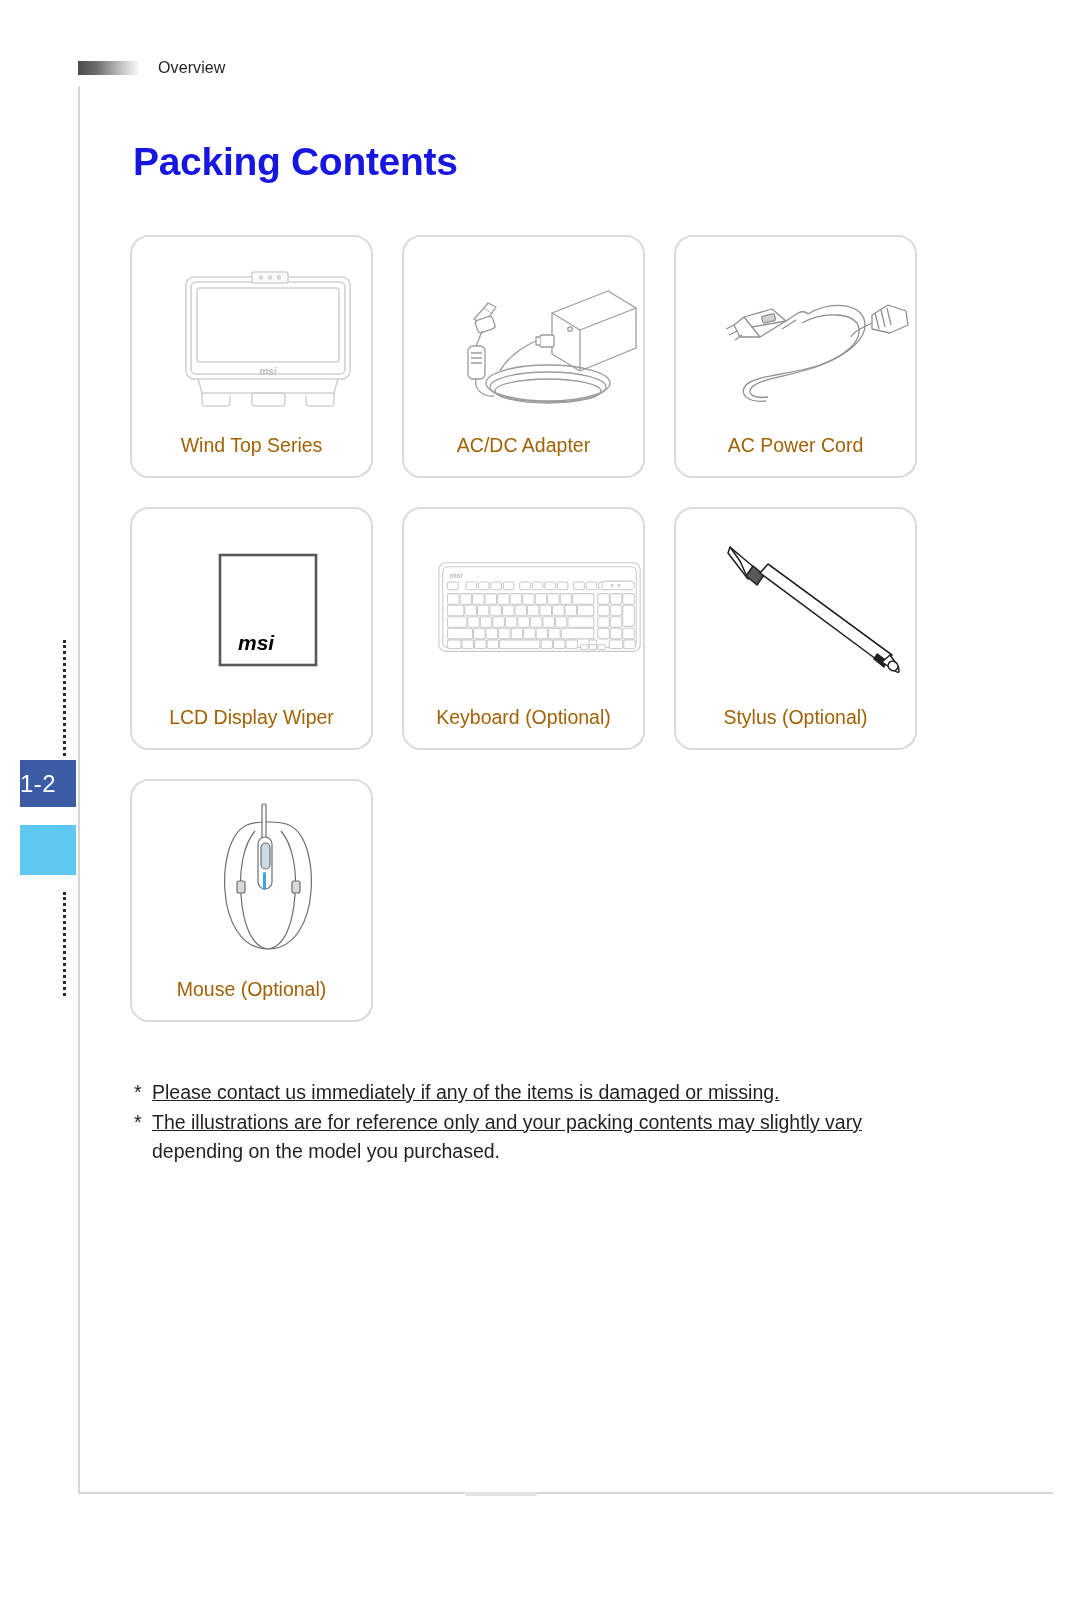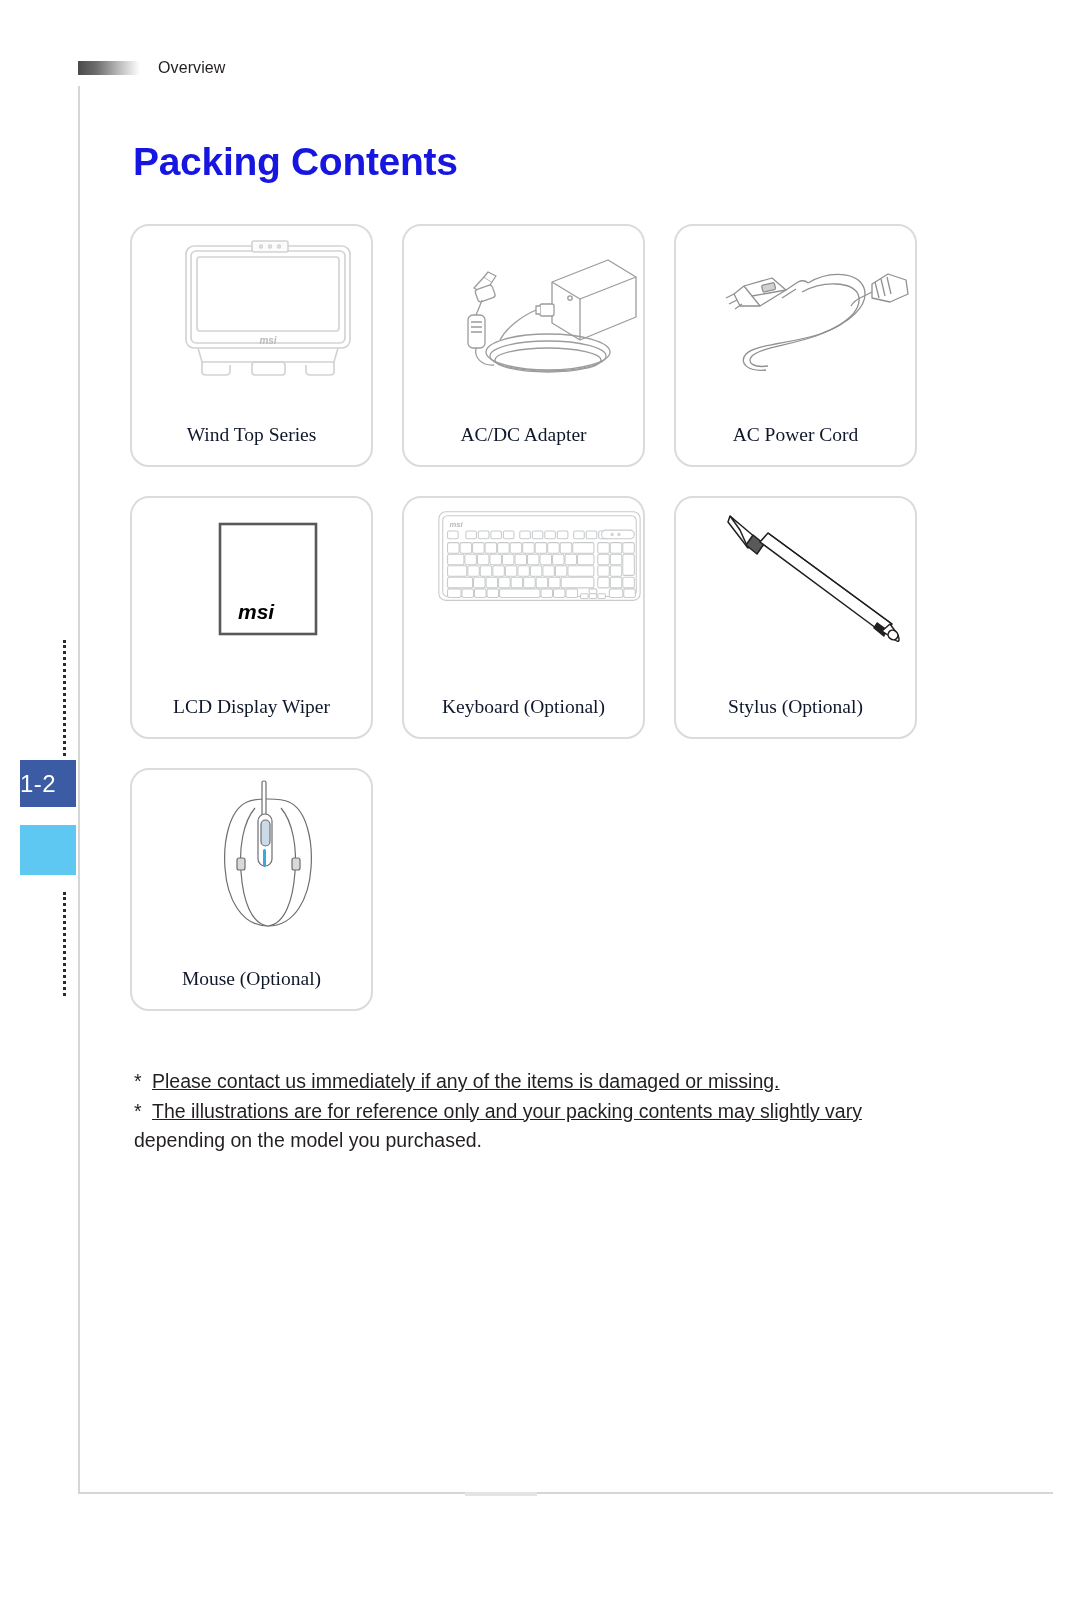--- a/index.html
+++ b/index.html
@@ -103,21 +103,21 @@
     position: absolute;
     left: 130px;
     top: 140px;
     width: 810px;
   }
   .page-title {
     font-size: 39px;
     font-weight: bold;
     color: #1616e0;
     letter-spacing: -0.3px;
-    margin: 0 0 40px 3px;
+    margin: 0 0 51px 3px;
   }
 
   
   .grid {
     display: grid;
     grid-template-columns: 243px 243px 243px;
     column-gap: 29px;
     row-gap: 29px;
   }
   .card {
@@ -128,34 +128,33 @@
     display: flex;
     flex-direction: column;
     align-items: center;
     justify-content: flex-start;
     background: #ffffff;
   }
   .card-art {
     flex: 1 1 auto;
     width: 100%;
     display: flex;
-    align-items: flex-start;
+    align-items: center;
     justify-content: center;
     padding-top: 6px;
     box-sizing: border-box;
     padding-left: 32px;
   }
   .card-label {
     font-size: 19.5px;
-    color: #0f172a;
+    color: #a16207;
     text-align: center;
     line-height: 1.42;
     padding: 0 6px 16px 6px;
     box-sizing: border-box;
-    font-family: Liberation Serif, serif;
   }
   .card-label.two-line { padding-bottom: 10px; }
 
   
   .notes {
     margin-top: 56px;
     margin-left: 4px;
     font-size: 19.5px;
     line-height: 1.52;
     color: #231f20;
@@ -163,20 +162,21 @@
   .note-row {
     display: flex;
     align-items: flex-start;
   }
   .note-star {
     width: 18px;
     flex: 0 0 18px;
   }
   .note-text { flex: 1 1 auto; text-decoration: underline; }
   .note-cont {
+    margin-left: 18px;
   }
 
   svg { display: block; }
 </style>
 </head>
 <body>
 
 <div class="header">
   <div class="header-gradient"></div>
   <div class="header-title">Overview</div>

